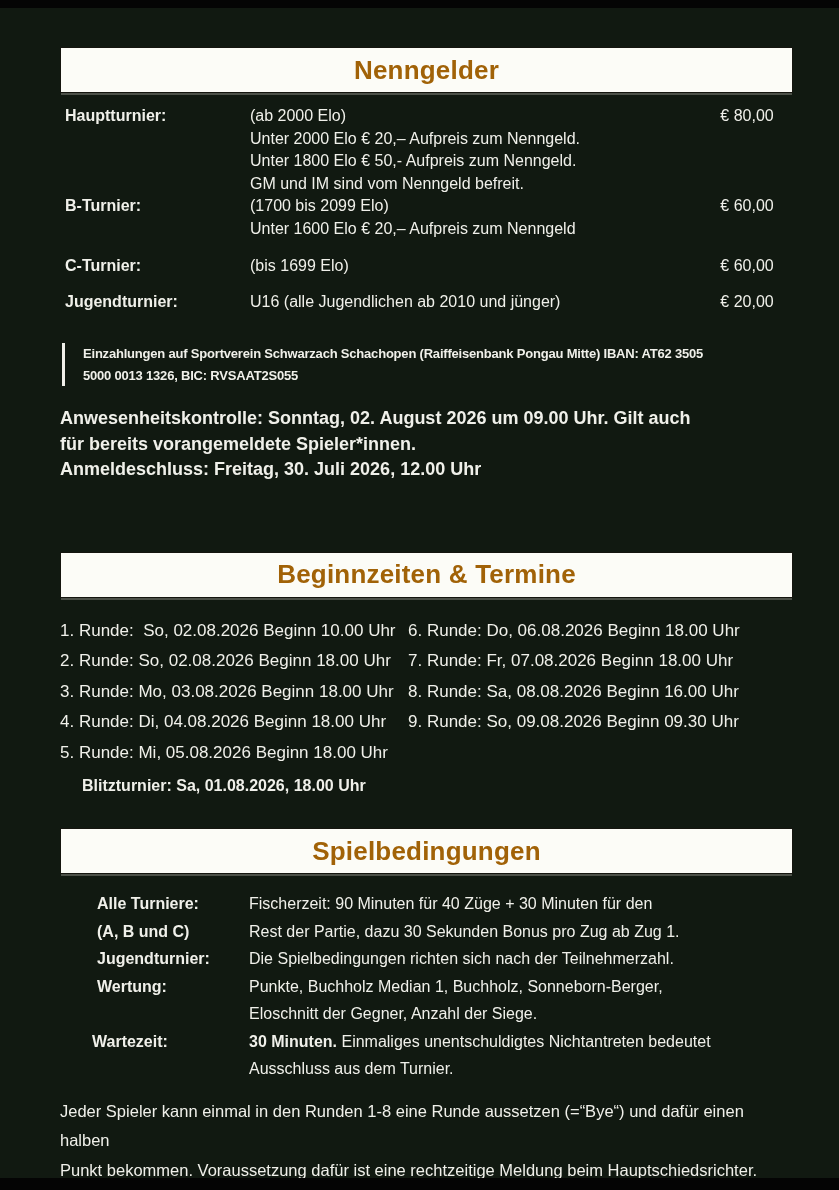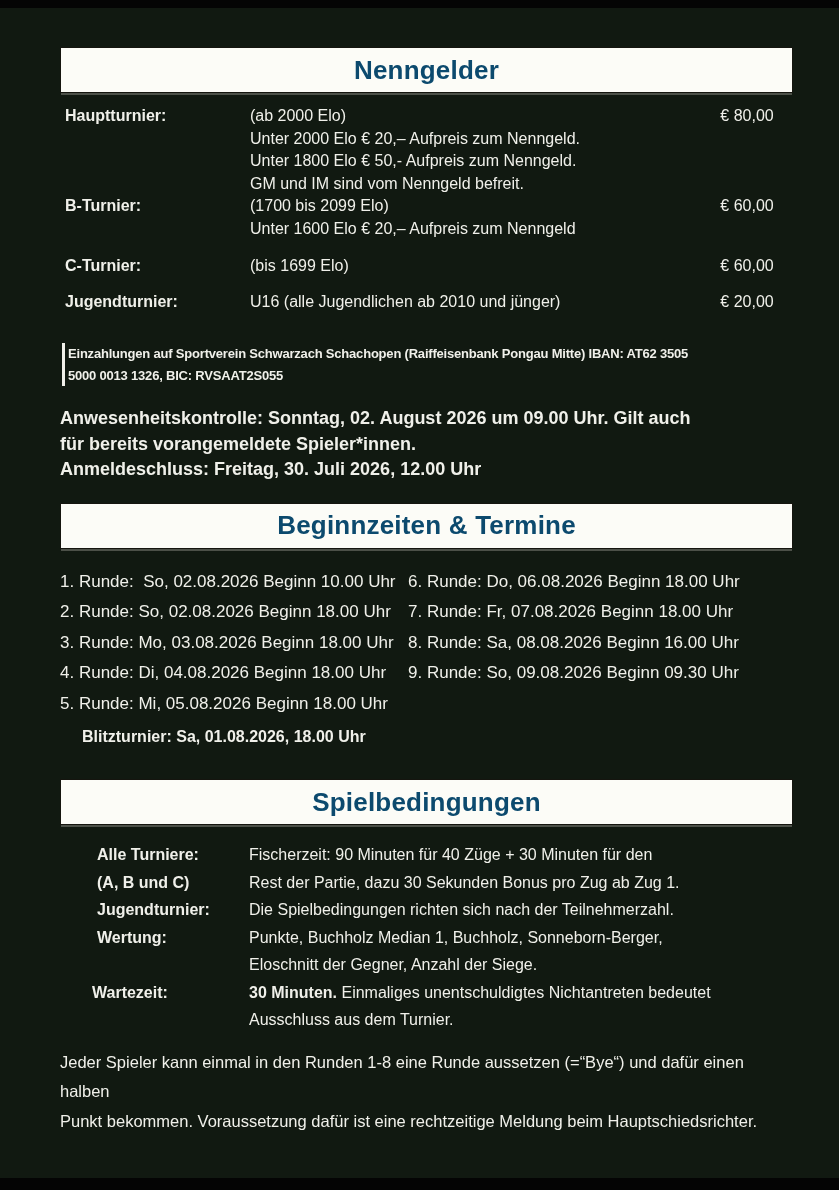--- a/index.html
+++ b/index.html
@@ -23,27 +23,27 @@
   .section-bar {
     height: 44px;
     background: #fcfcf7;
     border: 1px solid #15150f;
     box-shadow: 0 3px 0 -1px rgba(125,125,118,0.55);
     display: flex;
     align-items: center;
     justify-content: center;
   }
   .section-bar .bar-title {
-    color: #0c4a6e;
+    color: #a16207;
     font-weight: bold;
     font-size: 26px;
     letter-spacing: 0.2px;
   }
   #bar-fees { margin-top: 47px; }
-  #bar-schedule { margin-top: 20px; }
+  #bar-schedule { margin-top: 69px; }
   #bar-conditions { margin-top: 27px; }
 
   
   .fees-table { margin-top: 12px; font-size: 16px; }
   .fee-row {
     display: grid;
     grid-template-columns: 190px 1fr 92px;
     align-items: start;
   }
   .fee-row .fee-label { font-weight: bold; padding-left: 5px; line-height: 22.5px; }
@@ -51,21 +51,21 @@
   .fee-row .fee-price { text-align: center; line-height: 22.5px; }
   .fee-row.r0 { }
   .fee-row.r1 { margin-bottom: 15px; }
   .fee-row.r2 { margin-bottom: 13px; }
 
   
   .payment-note {
     margin-top: 30px;
     margin-left: 2px;
     border-left: 3px solid #f0f0ea;
-    padding-left: 3px;
+    padding-left: 18px;
     font-weight: bold;
     font-size: 13px;
     letter-spacing: -0.2px;
     line-height: 21.5px;
   }
 
   
   .attendance {
     margin-top: 20px;
     font-weight: bold;

